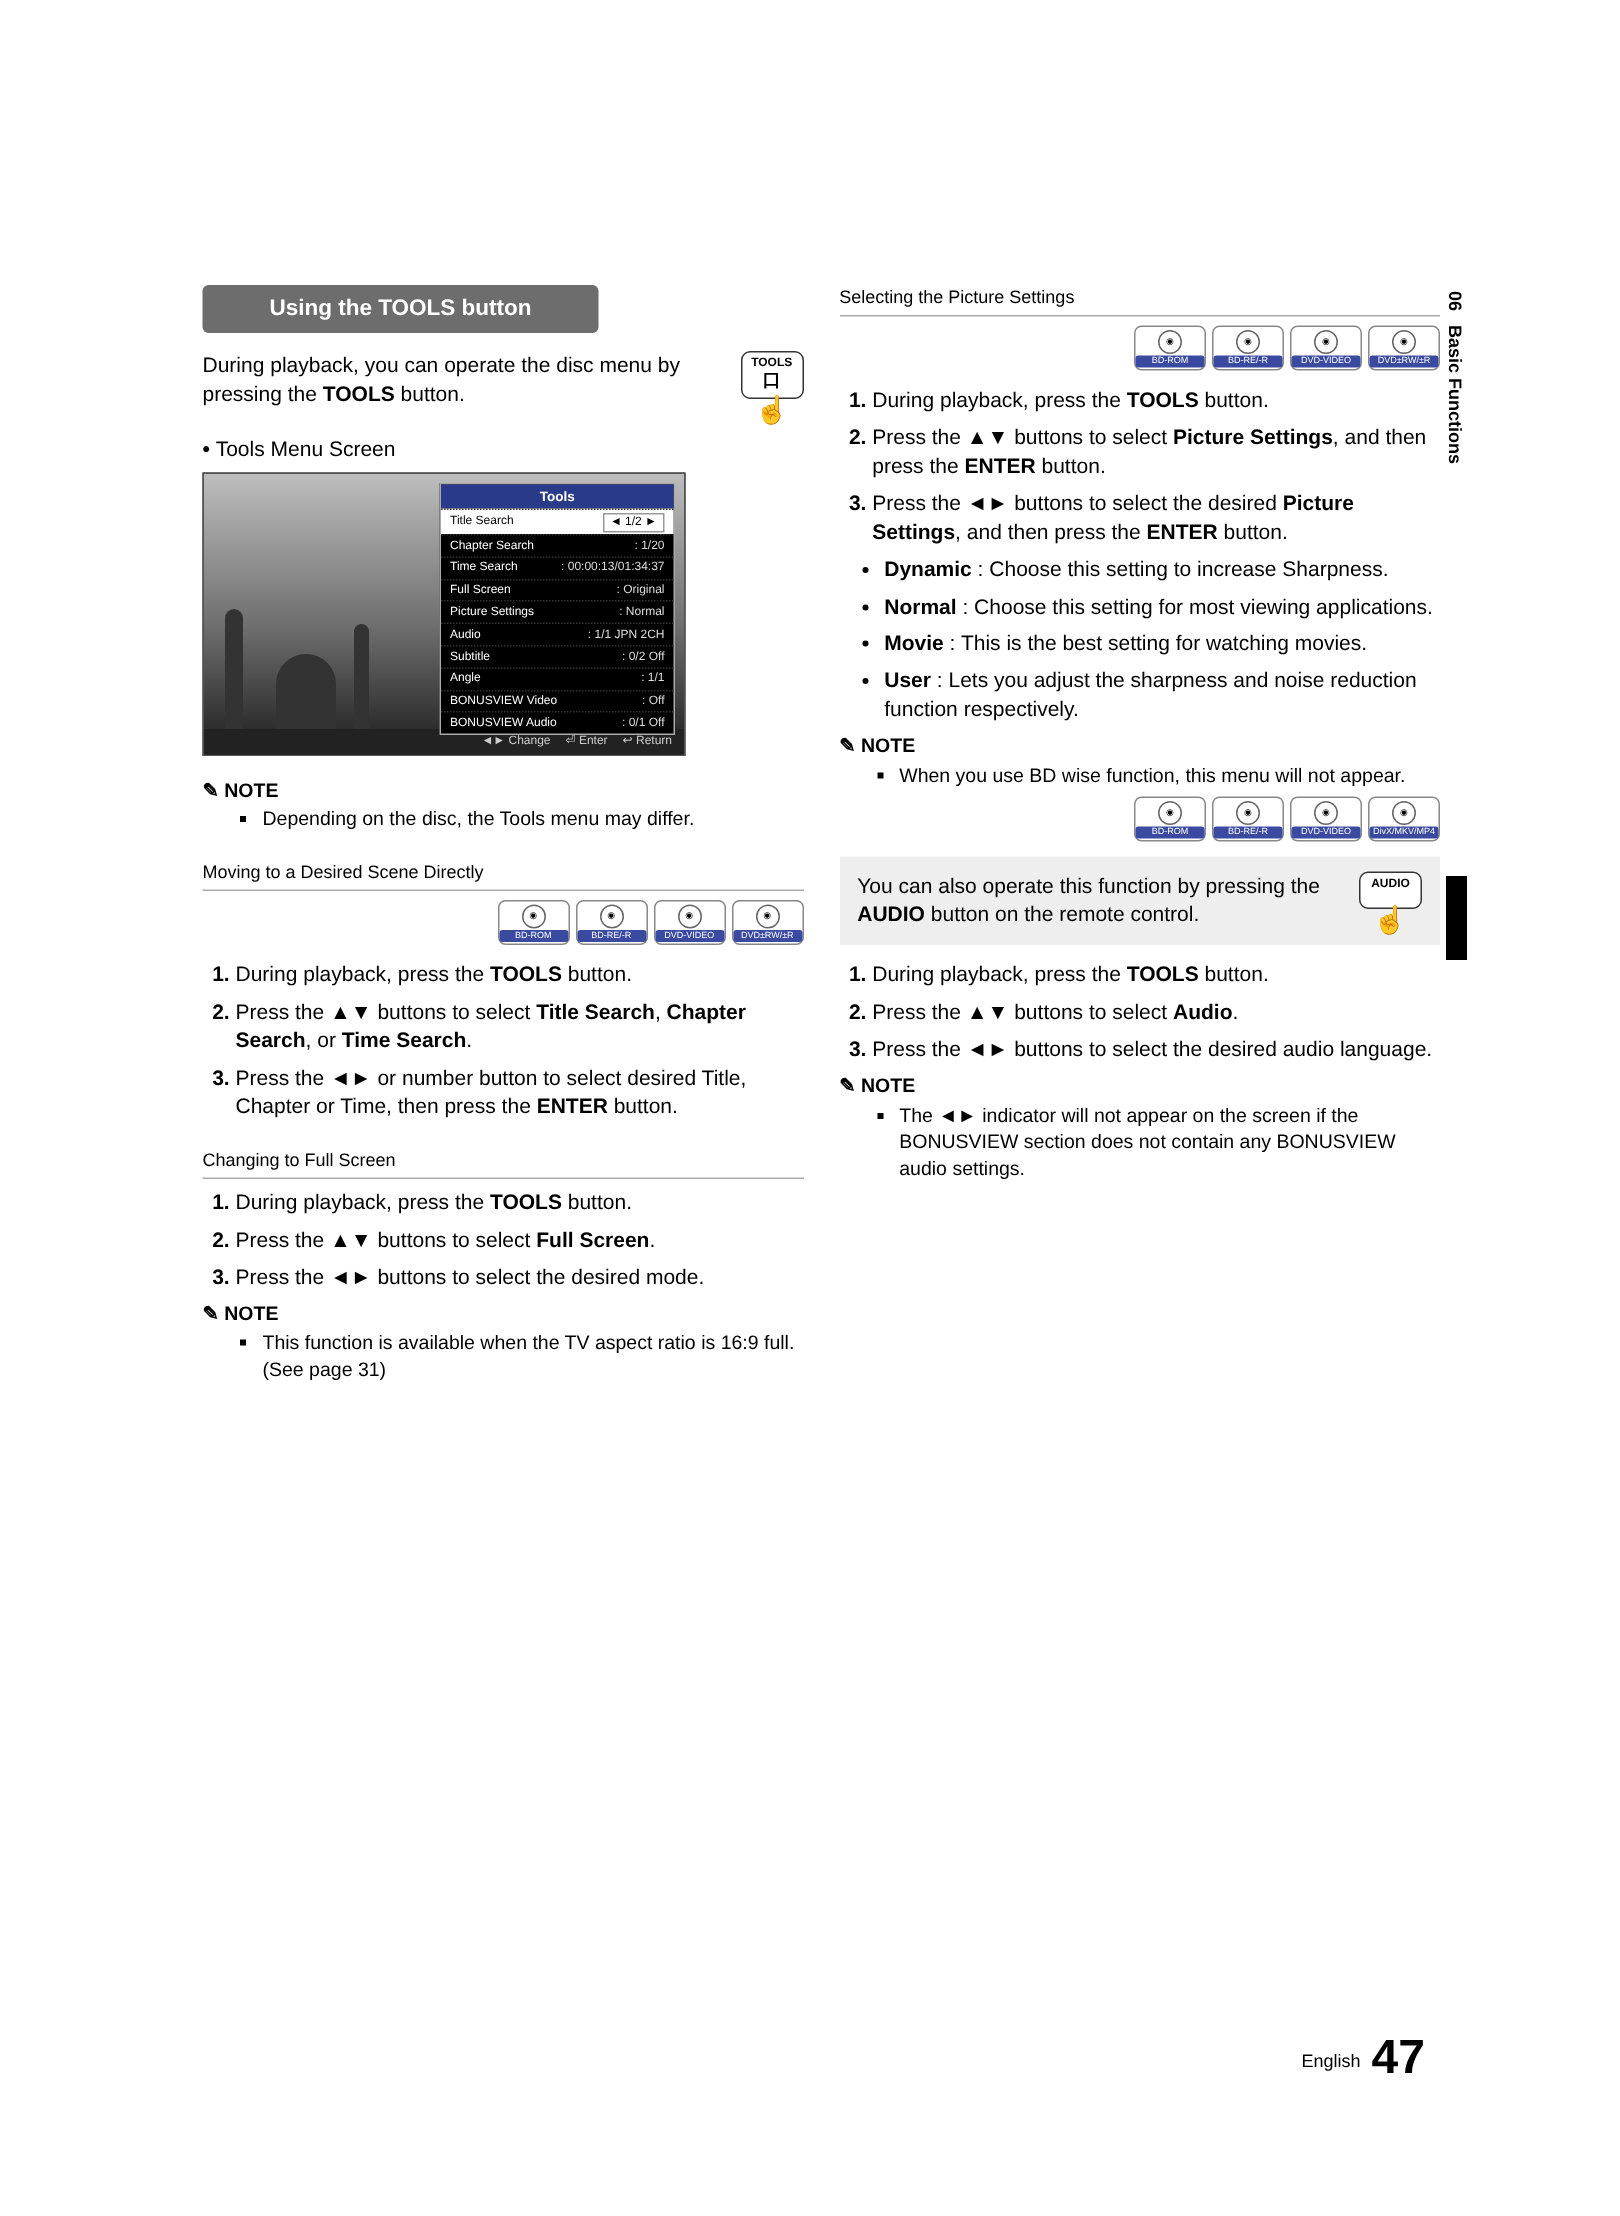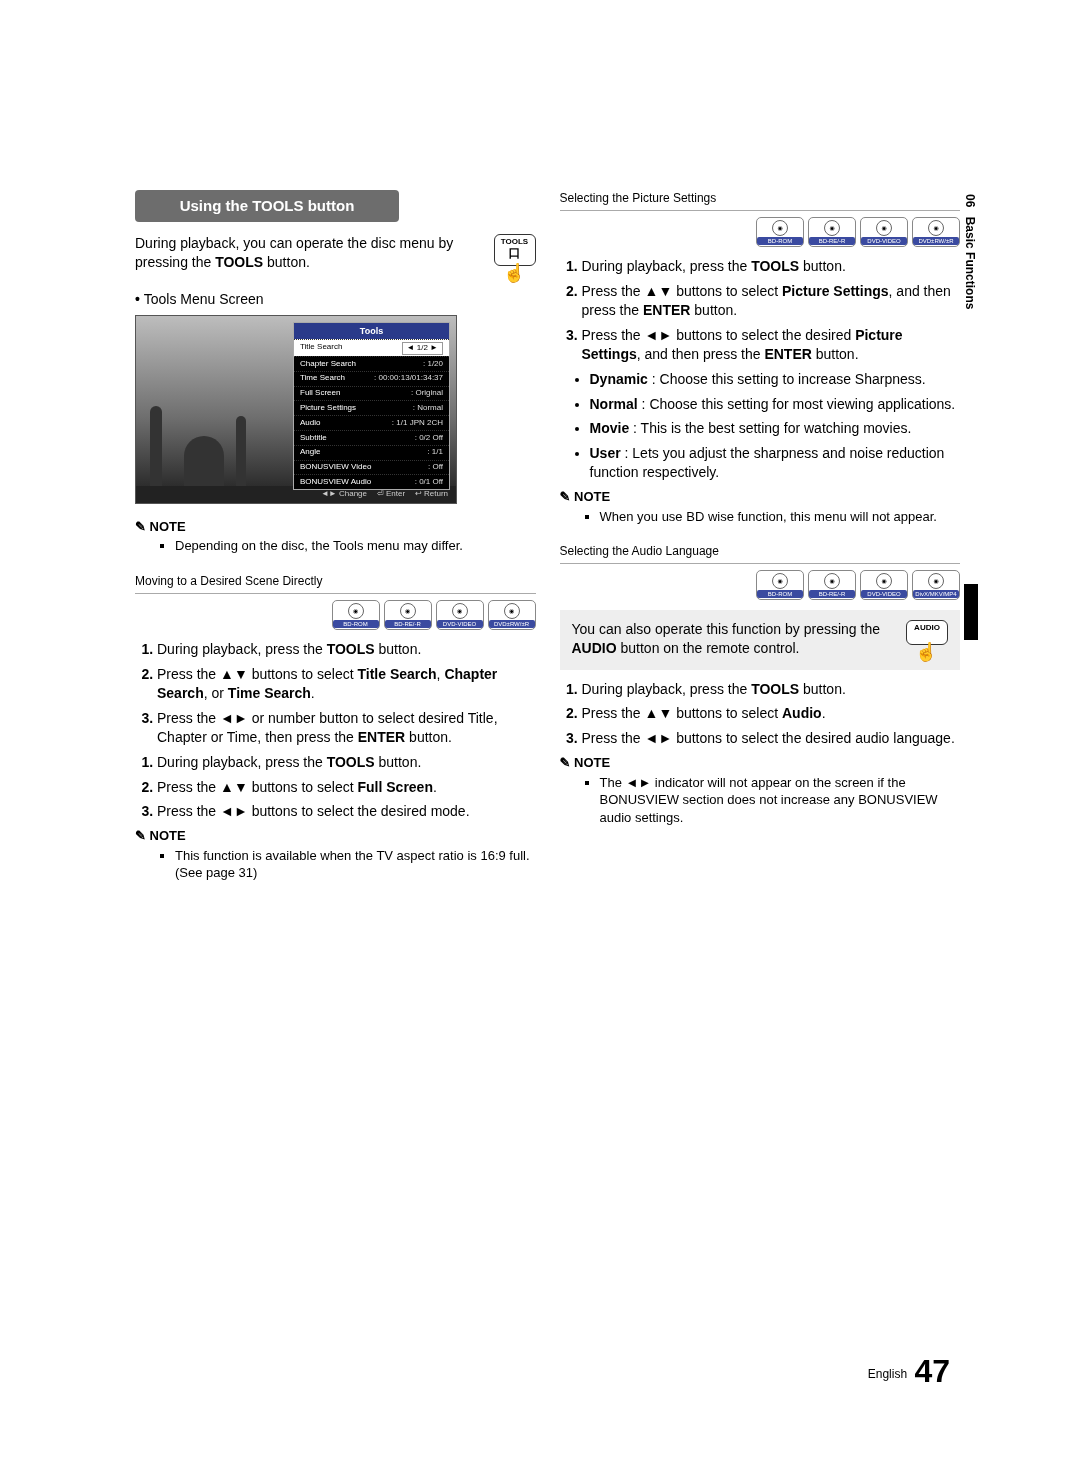--- a/index.html
+++ b/index.html
@@ -310,20 +310,21 @@
             <div class="disc-icon">◉</div>
             <div class="disc-label">DVD±RW/±R</div>
           </div>
         </div>
       <ol id="stepsL1">
           <li>During playback, press the <strong>TOOLS</strong> button.</li>
           <li>Press the ▲▼ buttons to select <strong>Title Search</strong>, <strong>Chapter Search</strong>, or <strong>Time Search</strong>.</li>
           <li>Press the ◄► or number button to select desired Title, Chapter or Time, then press the <strong>ENTER</strong> button.</li>
         </ol>
 
+      <h2>Changing to Full Screen</h2>
       <ol id="stepsL2">
           <li>During playback, press the <strong>TOOLS</strong> button.</li>
           <li>Press the ▲▼ buttons to select <strong>Full Screen</strong>.</li>
           <li>Press the ◄► buttons to select the desired mode.</li>
         </ol>
       <div class="note-head">NOTE</div>
       <ul class="square" id="left-note2">
           <li>This function is available when the TV aspect ratio is 16:9 full. (See page 31)</li>
         </ul>
     </div>
@@ -357,21 +358,20 @@
           <li><strong>Dynamic</strong> : Choose this setting to increase Sharpness.</li>
           <li><strong>Normal</strong> : Choose this setting for most viewing applications.</li>
           <li><strong>Movie</strong> : This is the best setting for watching movies.</li>
           <li><strong>User</strong> : Lets you adjust the sharpness and noise reduction function respectively.</li>
         </ul>
       <div class="note-head">NOTE</div>
       <ul class="square" id="right-note1">
           <li>When you use BD wise function, this menu will not appear.</li>
         </ul>
 
-      <h2>Selecting the Audio Language</h2>
       <div class="disc-row" id="discRowR2">
           <div class="disc">
             <div class="disc-icon">◉</div>
             <div class="disc-label">BD-ROM</div>
           </div>
           <div class="disc">
             <div class="disc-icon">◉</div>
             <div class="disc-label">BD-RE/-R</div>
           </div>
           <div class="disc">
@@ -394,21 +394,21 @@
         <span>You can also operate this function by pressing the </span><strong>AUDIO</strong><span> button on the remote control.</span>
       </div>
 
       <ol id="stepsR2">
           <li>During playback, press the <strong>TOOLS</strong> button.</li>
           <li>Press the ▲▼ buttons to select <strong>Audio</strong>.</li>
           <li>Press the ◄► buttons to select the desired audio language.</li>
         </ol>
       <div class="note-head">NOTE</div>
       <ul class="square" id="right-note2">
-          <li>The ◄► indicator will not appear on the screen if the BONUSVIEW section does not increase any BONUSVIEW audio settings.</li>
+          <li>The ◄► indicator will not appear on the screen if the BONUSVIEW section does not contain any BONUSVIEW audio settings.</li>
         </ul>
     </div>
   </div>
 
   <div class="side-tab">
     <span class="num">06</span>
     <span>Basic Functions</span>
   </div>
   <div class="side-block"></div>
 

